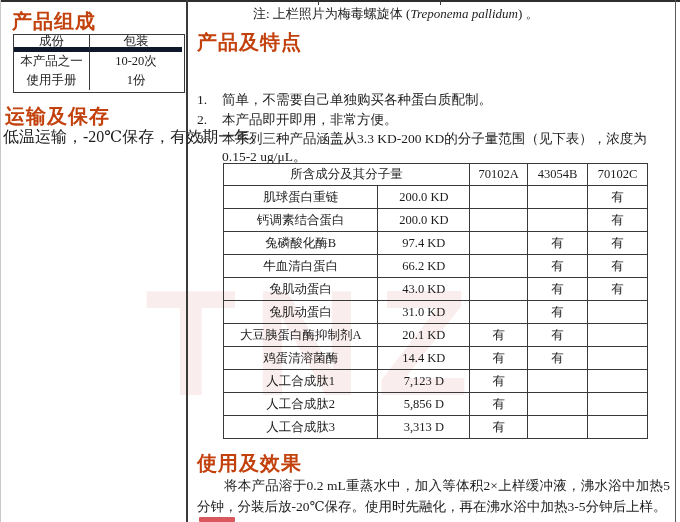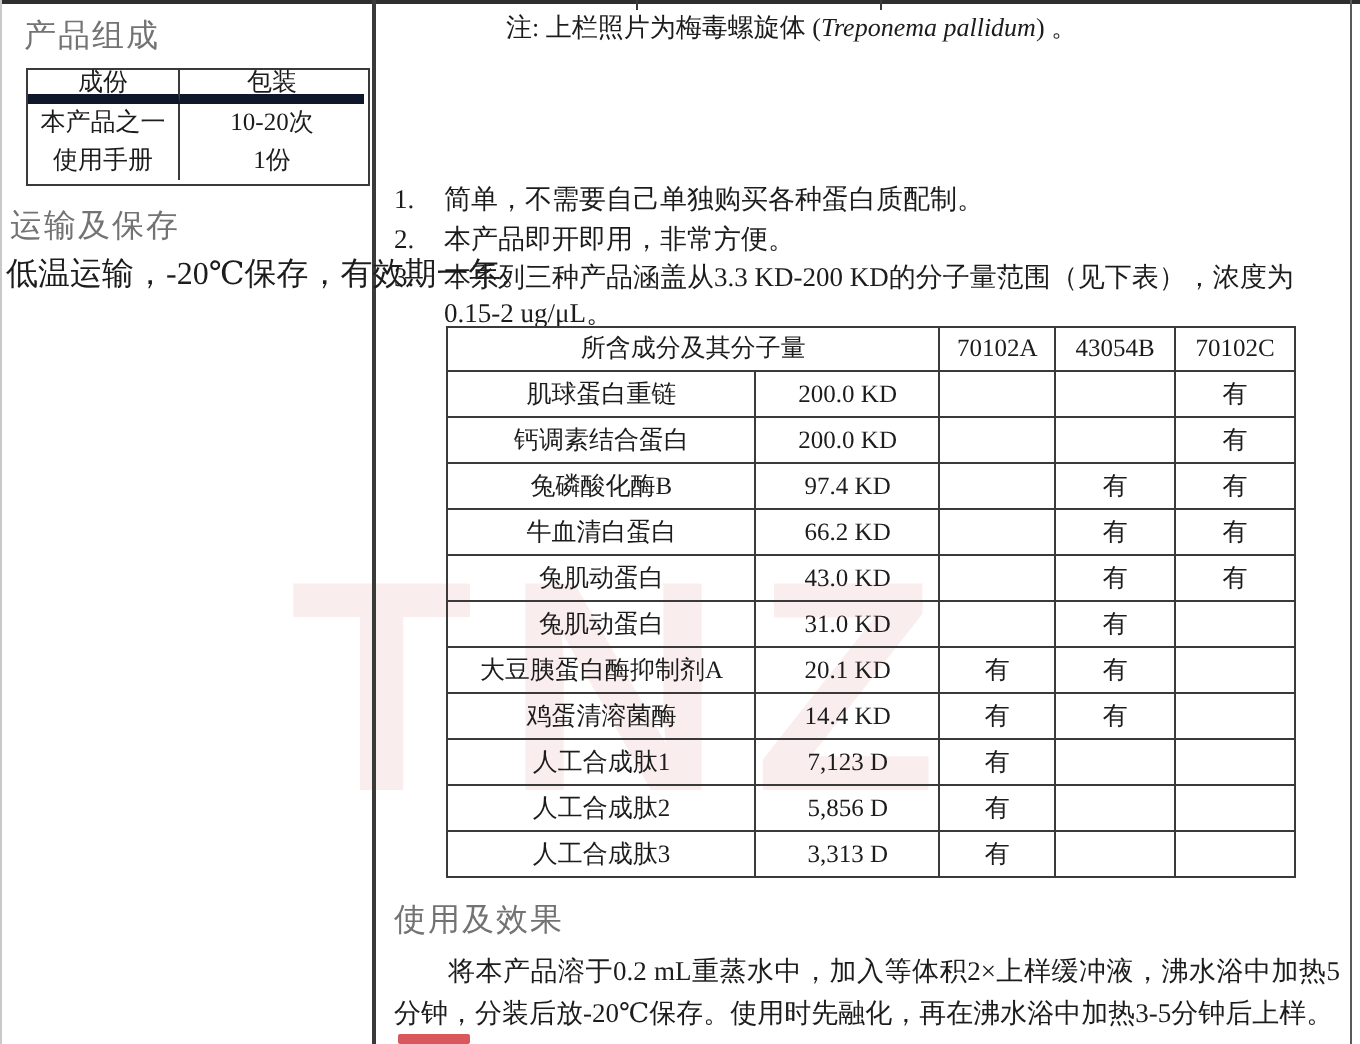--- a/index.html
+++ b/index.html
@@ -23,21 +23,21 @@
     position:absolute;left:145px;top:268px;z-index:0;
     font-family:"Liberation Sans","DejaVu Sans",sans-serif;
     font-weight:bold;font-size:150px;line-height:150px;
     letter-spacing:16px;color:rgba(213,115,115,0.13);
     user-select:none;pointer-events:none;
   }
 
   .layer{position:absolute;left:0;top:0;width:680px;height:522px;z-index:1;}
 
   .red-heading{
-    position:absolute;font-size:16px;font-weight:normal;color:#737373;
+    position:absolute;font-size:20px;font-weight:bold;color:#c2410c;
     white-space:nowrap;letter-spacing:1px;
   }
   .h-composition{left:12px;top:8px;}
   .h-storage{left:5px;top:103px;}
   .h-features{left:197px;top:29px;}
   .h-usage{left:197px;top:450px;}
 
   
   .comp-table{
     position:absolute;left:13px;top:34px;width:170px;height:57px;
@@ -109,20 +109,21 @@
       <div class="comp-cell">10-20次</div>
       <div class="comp-cell comp-col1">使用手册</div>
       <div class="comp-cell">1份</div>
     </div>
 
     <div class="red-heading h-storage">运输及保存</div>
     <div class="storage-text">低温运输，-20℃保存，有效期一年。</div>
 
     <div class="note-line"><span>注: 上栏照片为梅毒螺旋体 (</span><span class="note-latin">Treponema pallidum</span><span>) 。</span></div>
 
+    <div class="red-heading h-features">产品及特点</div>
 
 
     <div class="flist" id="features-list">
         <div class="flist-item">
           <span class="fnum">1.</span>
           <span class="ftext">简单，不需要自己单独购买各种蛋白质配制。</span>
         </div>
         <div class="flist-item">
           <span class="fnum">2.</span>
           <span class="ftext">本产品即开即用，非常方便。</span>

